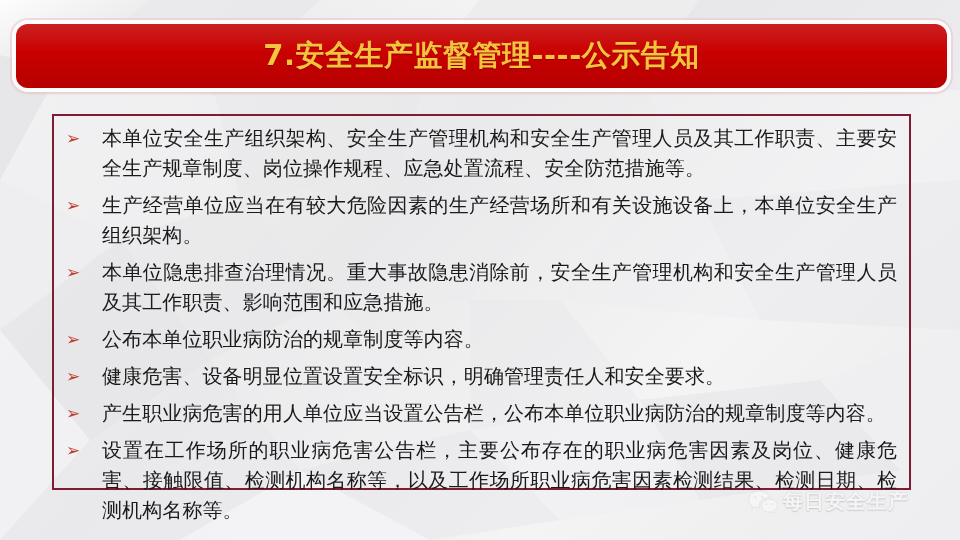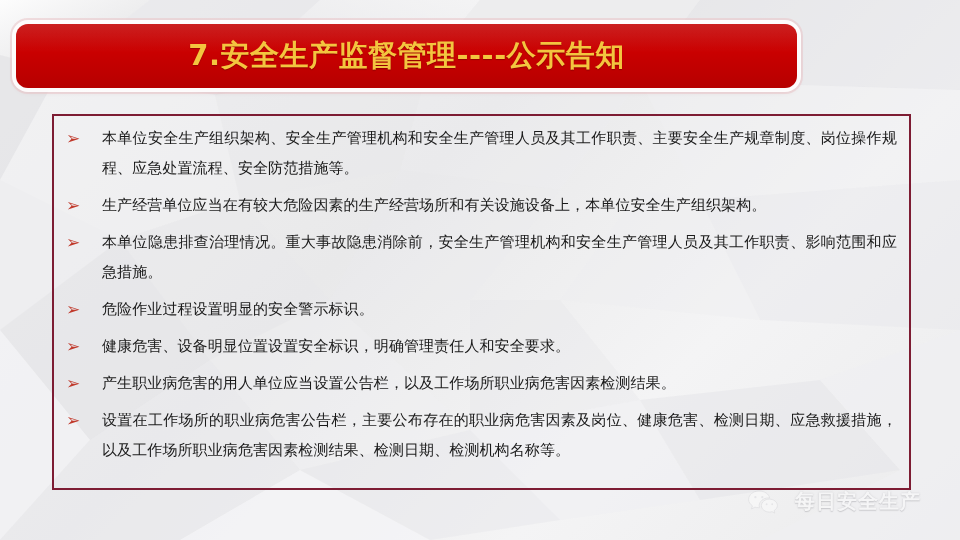--- a/index.html
+++ b/index.html
@@ -30,21 +30,21 @@
     width: 960px;
     height: 540px;
     pointer-events: none;
   }
 
   
   #title-banner {
     position: absolute;
     left: 16px;
     top: 24px;
-    width: 781px;
+    width: 931px;
     height: 64px;
     border-radius: 12px;
     background: linear-gradient(180deg, #c60a0a 0%, #ca0000 42%, #b60000 100%);
     box-shadow:
        0 0 0 4px rgba(255,255,255,0.92),
        0 0 0 6px rgba(233,196,200,0.55),
        0 2px 7px rgba(120,20,20,0.20);
     display: flex;
     align-items: center;
     justify-content: center;
@@ -102,37 +102,37 @@
     font-size: 17px;
     line-height: 30px;
     text-align: left;
     padding-left: 6px;
     box-sizing: border-box;
     font-family: "DejaVu Sans", sans-serif;
   }
   .bullet-text {
     flex: 1 1 auto;
     color: #1a1a1a;
-    font-size: 15px;
+    font-size: 20px;
     line-height: 30px;
     font-family: "DejaVu Sans", "Liberation Sans", sans-serif;
     letter-spacing: 0.1px;
     text-align: justify;
     text-justify: inter-ideograph;
     padding-right: 2px;
   }
 
   
   #watermark {
     position: absolute;
     left: 748px;
     top: 488px;
     display: flex;
     align-items: center;
-    gap: 17px;
+    gap: 5px;
     opacity: 0.42;
     pointer-events: none;
   }
   #watermark-label {
     color: #ffffff;
     font-size: 20px;
     font-weight: bold;
     letter-spacing: 1px;
     font-family: "DejaVu Sans", "Liberation Sans", sans-serif;
     text-shadow: 0 0 2px rgba(150,150,155,0.9), 0 1px 1px rgba(120,120,125,0.7);
@@ -198,36 +198,36 @@
         <span class="bullet-text">生产经营单位应当在有较大危险因素的生产经营场所和有关设施设备上，本单位安全生产组织架构。</span>
       </li>
 
       <li class="bullet-item">
         <span class="bullet-marker">➢</span>
         <span class="bullet-text">本单位隐患排查治理情况。重大事故隐患消除前，安全生产管理机构和安全生产管理人员及其工作职责、影响范围和应急措施。</span>
       </li>
 
       <li class="bullet-item">
         <span class="bullet-marker">➢</span>
-        <span class="bullet-text">危险作业过程设置明显的安全警示标识。</span>
+        <span class="bullet-text">公布本单位职业病防治的规章制度等内容。</span>
       </li>
 
       <li class="bullet-item">
         <span class="bullet-marker">➢</span>
         <span class="bullet-text">健康危害、设备明显位置设置安全标识，明确管理责任人和安全要求。</span>
       </li>
 
       <li class="bullet-item">
         <span class="bullet-marker">➢</span>
-        <span class="bullet-text">产生职业病危害的用人单位应当设置公告栏，以及工作场所职业病危害因素检测结果。</span>
-      </li>
-
-      <li class="bullet-item">
-        <span class="bullet-marker">➢</span>
-        <span class="bullet-text">设置在工作场所的职业病危害公告栏，主要公布存在的职业病危害因素及岗位、健康危害、检测日期、应急救援措施，以及工作场所职业病危害因素检测结果、检测日期、检测机构名称等。</span>
+        <span class="bullet-text">产生职业病危害的用人单位应当设置公告栏，公布本单位职业病防治的规章制度等内容。</span>
+      </li>
+
+      <li class="bullet-item">
+        <span class="bullet-marker">➢</span>
+        <span class="bullet-text">设置在工作场所的职业病危害公告栏，主要公布存在的职业病危害因素及岗位、健康危害、接触限值、检测机构名称等，以及工作场所职业病危害因素检测结果、检测日期、检测机构名称等。</span>
       </li>
 
     </ul>
   </div>
 
   <div id="watermark">
     <svg width="30" height="24" viewBox="0 0 30 24">
       <path d="M11 1C5.2 1 0.6 4.8 0.6 9.4c0 2.6 1.5 4.9 3.8 6.4L3.5 19l3.4-1.8c1.2 0.3 2.4 0.5 3.7 0.5h0.9
                c-0.2-0.6-0.3-1.3-0.3-2 0-4.3 4.2-7.8 9.4-7.8 0.4 0 0.7 0 1.1 0.1C21 4 16.5 1 11 1z" fill="#ffffff" stroke="#c9c9cd" stroke-width="0.8"></path>
       <circle cx="7.4" cy="7.2" r="1.15" fill="#d8d8dc"></circle>

